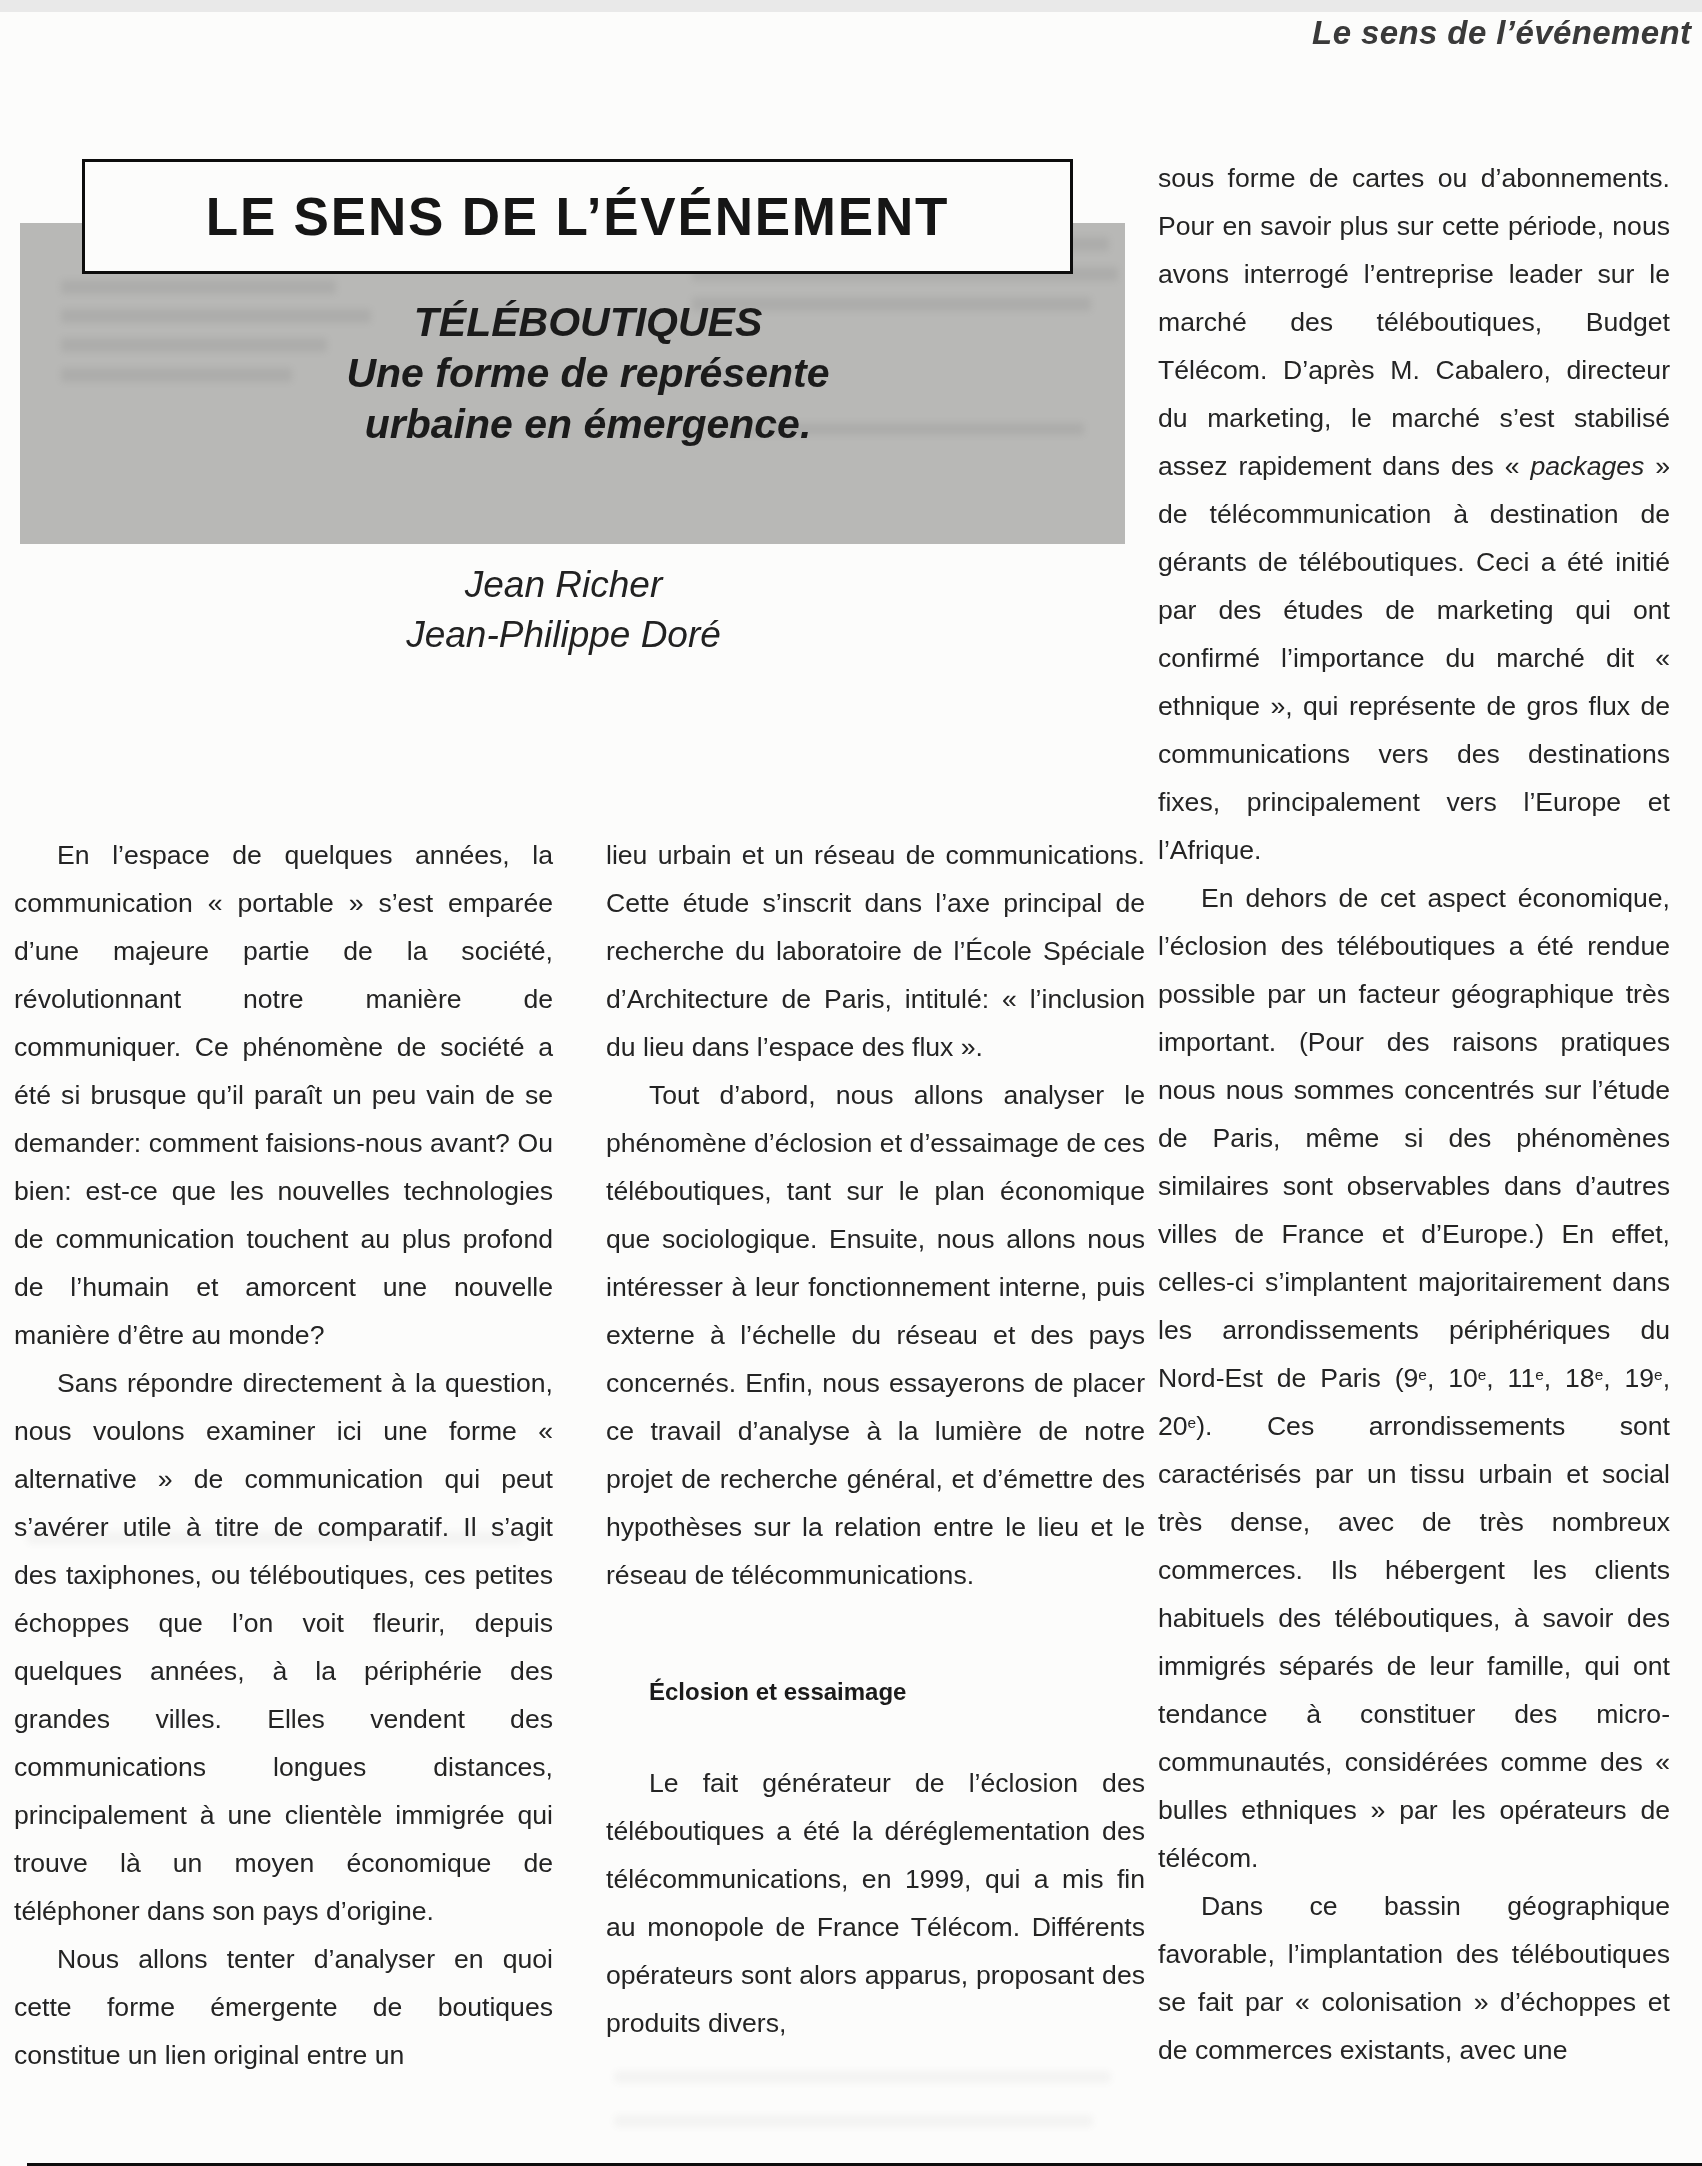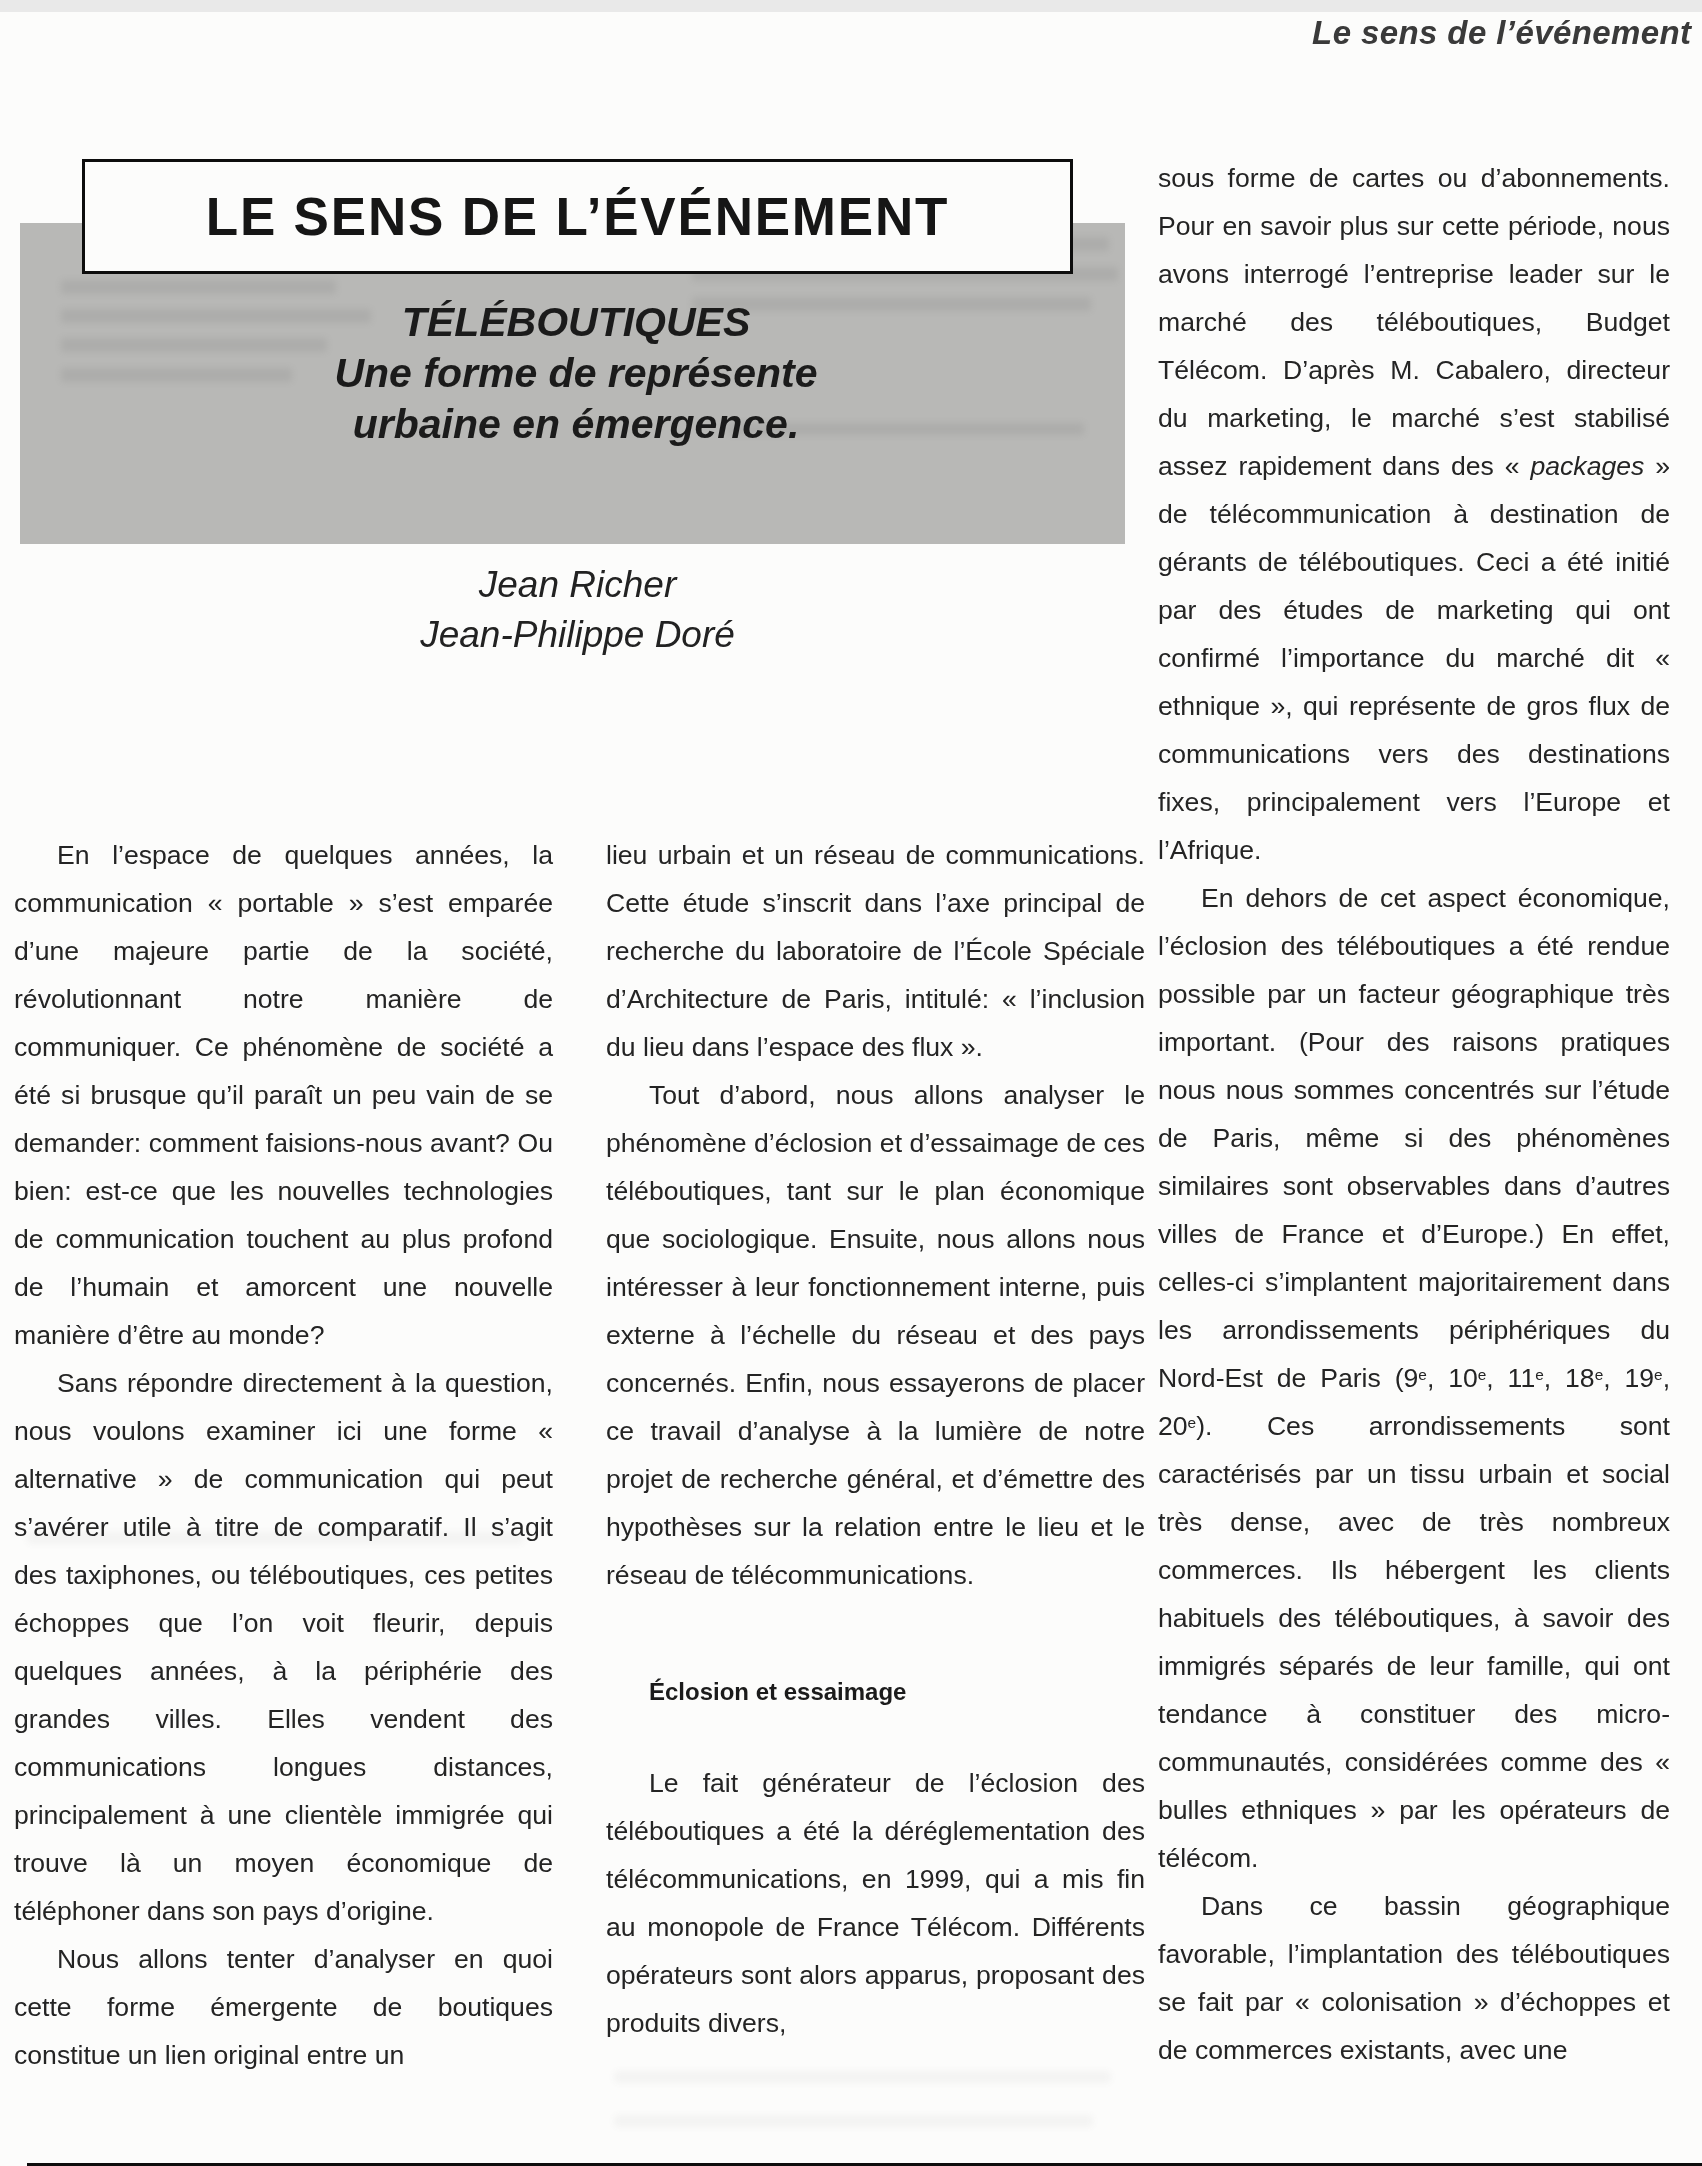--- a/index.html
+++ b/index.html
@@ -52,35 +52,35 @@
   .title-box .title {
     font-size: 53px;
     font-weight: 700;
     letter-spacing: 1.8px;
     white-space: nowrap;
     color: #161616;
   }
 
   .subtitle {
     position: absolute;
-    left: 4px;
+    left: 16px;
     top: 74px;
     width: 100%;
     text-align: center;
     font-style: italic;
     font-weight: 700;
     font-size: 41px;
     line-height: 51px;
     color: #1b1b1b;
     z-index: 2;
   }
 
   .authors {
     position: absolute;
-    left: 82px;
+    left: 68px;
     top: 548px;
     width: 991px;
     text-align: center;
     font-style: italic;
     font-size: 37px;
     line-height: 50px;
     color: #222;
   }
 
   .col {

